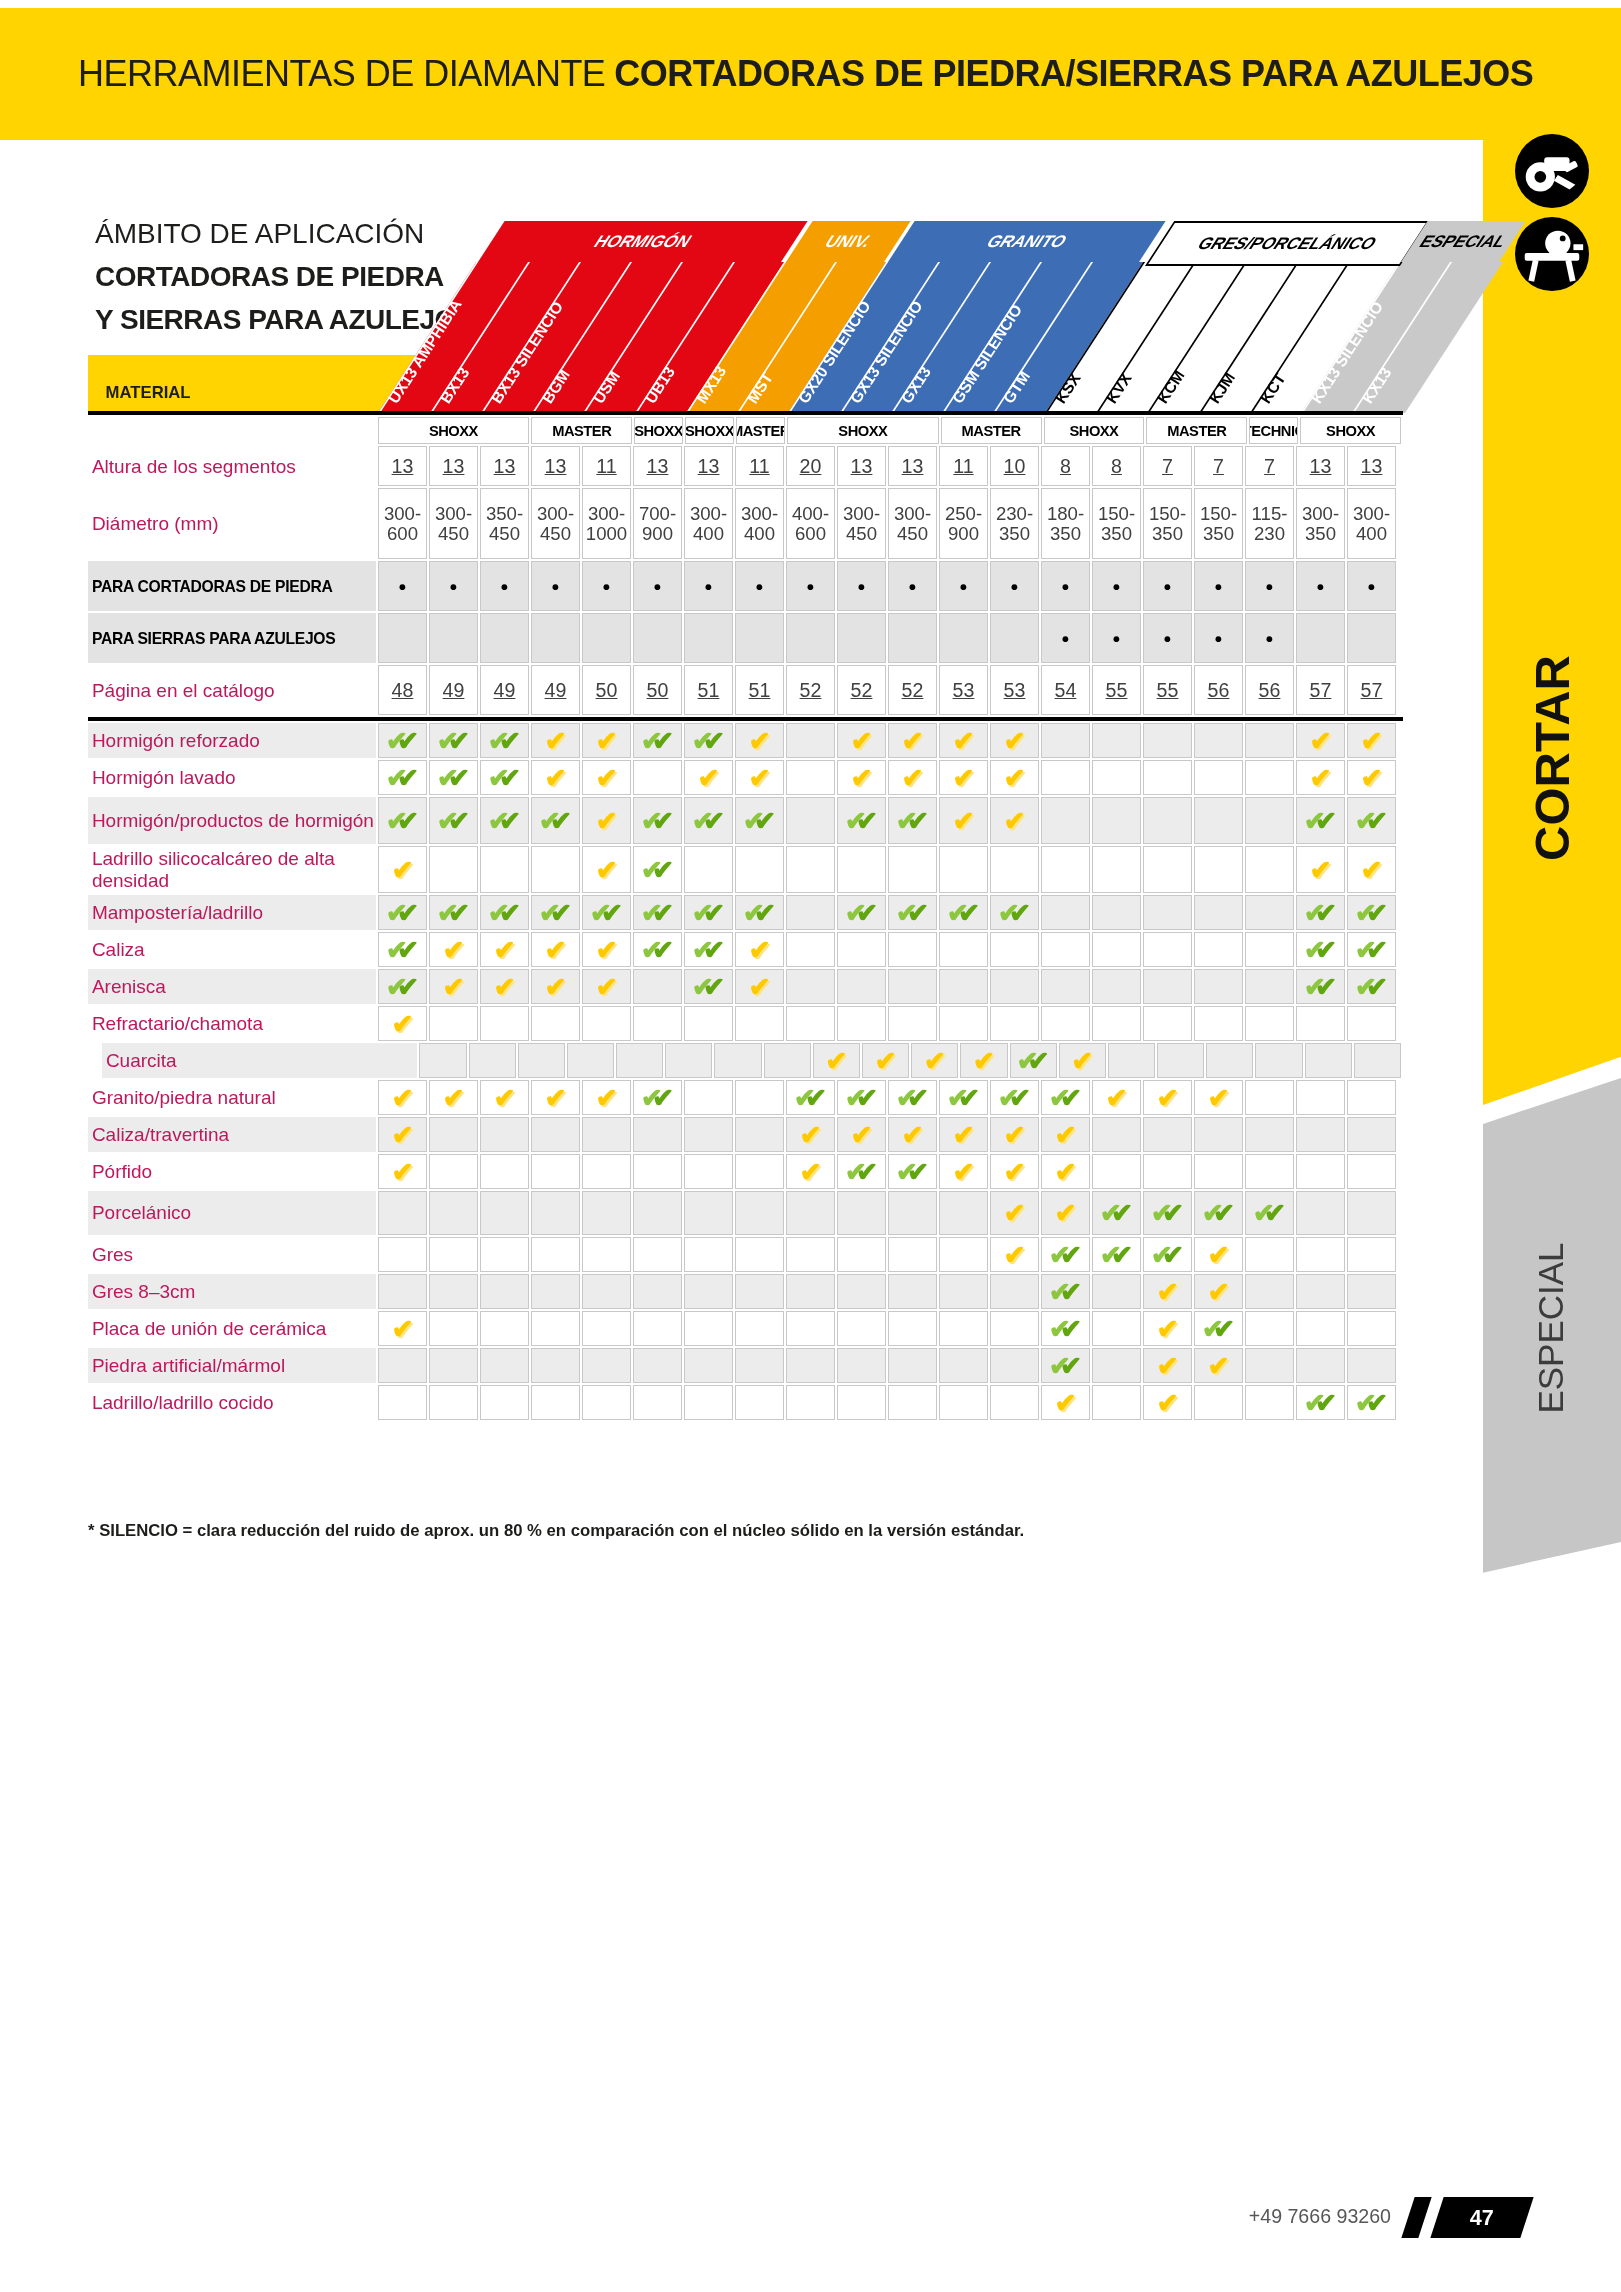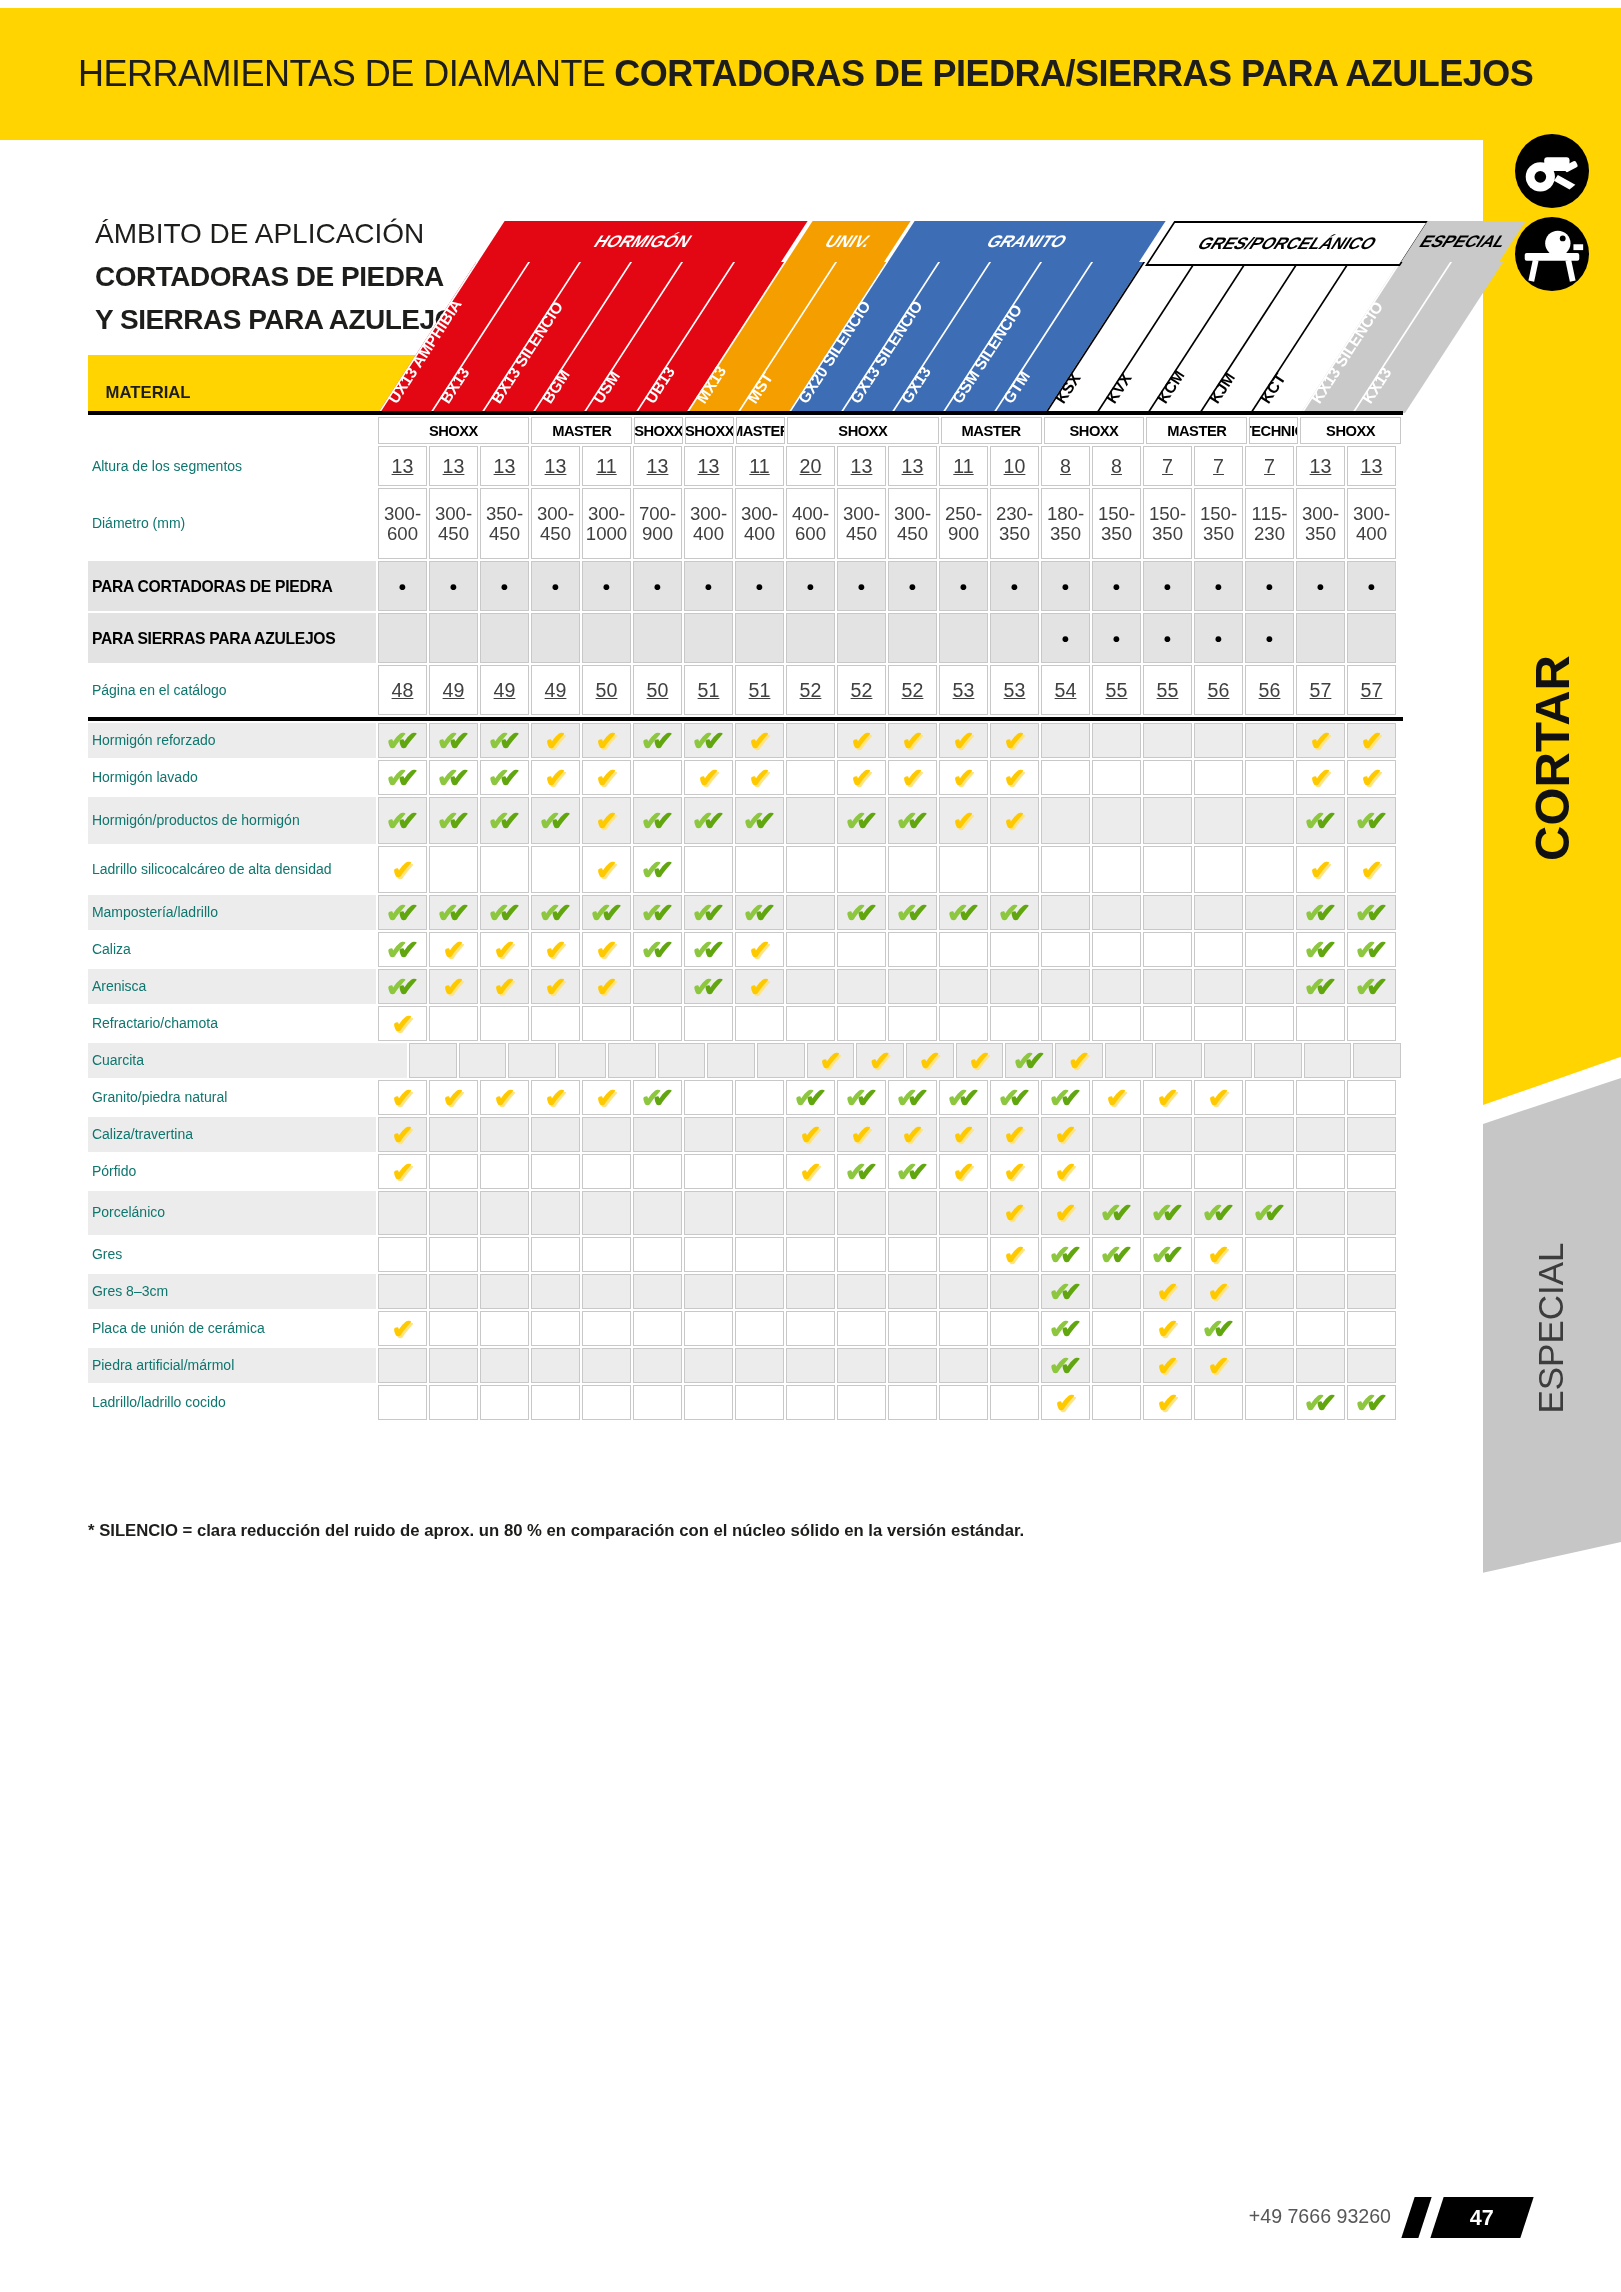--- a/index.html
+++ b/index.html
@@ -32,21 +32,21 @@
   .stripe .lbl{position:absolute;left:15.7px;bottom:5.9px;transform:skewX(33deg) rotate(-57deg);
                transform-origin:0 100%;white-space:nowrap;font-weight:bold;font-size:15.7px;}
   .band{position:absolute;transform:skewX(-33deg);transform-origin:0 100%;
         display:flex;align-items:center;justify-content:center;font-weight:bold;font-size:16.7px;}
   
   .matrix{position:absolute;left:88px;top:417px;width:1315px;}
   .mrow{display:flex;margin-bottom:2px;}
   .mcell{box-sizing:border-box;margin-right:2px;display:flex;align-items:center;justify-content:center;
          border:1px solid #c8c8c8;background:#fff;text-align:center;}
   .mlabel{box-sizing:border-box;margin-right:2px;display:flex;align-items:center;
-          border:none;padding-left:3.9px;color:#0f766e;font-size:14px;line-height:21.6px;}
+          border:none;padding-left:3.9px;color:#be185d;font-size:19px;line-height:21.6px;}
   .sep{height:3.9px;background:#000;margin-bottom:2px;}
   .subband{font-weight:bold;font-size:14.7px;letter-spacing:-0.5px;color:#000;overflow:hidden;}
   .num{font-size:19.6px;color:#404040;text-decoration:underline;}
   .dia{font-size:18.6px;line-height:19.6px;color:#404040;}
   .para-label{font-weight:bold;font-size:15.7px;letter-spacing:-0.3px;color:#000;}
   .dot{font-size:19.6px;color:#000;}
   .ck{font-size:26.5px;font-weight:bold;line-height:1;}
   .ck .c2a{color:#8dc63f;}
   .ck .c2b{color:#61a60e;margin-left:-0.42em;}
   .ck .c1{color:#ffc900;text-shadow:2px 2px 0 #ffe480;}
@@ -745,21 +745,21 @@
         <div class="mcell" style="width: 49px; background: rgb(255, 255, 255);"></div>
         <div class="mcell" style="width: 49px; background: rgb(255, 255, 255);"></div>
         <div class="mcell" style="width: 49px; background: rgb(255, 255, 255);"></div>
         <div class="mcell" style="width: 49px; background: rgb(255, 255, 255);"></div>
         <div class="mcell" style="width: 49px; background: rgb(255, 255, 255);"></div>
         <div class="mcell" style="width: 49px; background: rgb(255, 255, 255);"></div>
         <div class="mcell" style="width: 49px; background: rgb(255, 255, 255);"></div>
         <div class="mcell" style="width: 49px; background: rgb(255, 255, 255);"></div>
       </div>
       <div class="mrow" style="height: 35px;">
-        <div class="mlabel" style="width: 328px; background: rgb(236, 236, 236);">Cuarcita</div>
+        <div class="mlabel" style="width: 328px; background: rgb(236, 236, 236); margin-left: 14px;">Cuarcita</div>
         <div class="mcell" style="width: 49px; background: rgb(236, 236, 236);"></div>
         <div class="mcell" style="width: 49px; background: rgb(236, 236, 236);"></div>
         <div class="mcell" style="width: 49px; background: rgb(236, 236, 236);"></div>
         <div class="mcell" style="width: 49px; background: rgb(236, 236, 236);"></div>
         <div class="mcell" style="width: 49px; background: rgb(236, 236, 236);"></div>
         <div class="mcell" style="width: 49px; background: rgb(236, 236, 236);"></div>
         <div class="mcell" style="width: 49px; background: rgb(236, 236, 236);"></div>
         <div class="mcell" style="width: 49px; background: rgb(236, 236, 236);"></div>
         <div class="mcell" style="width: 49px; background: rgb(236, 236, 236);">
           <span class="ck"><span class="c1">✔</span></span>

